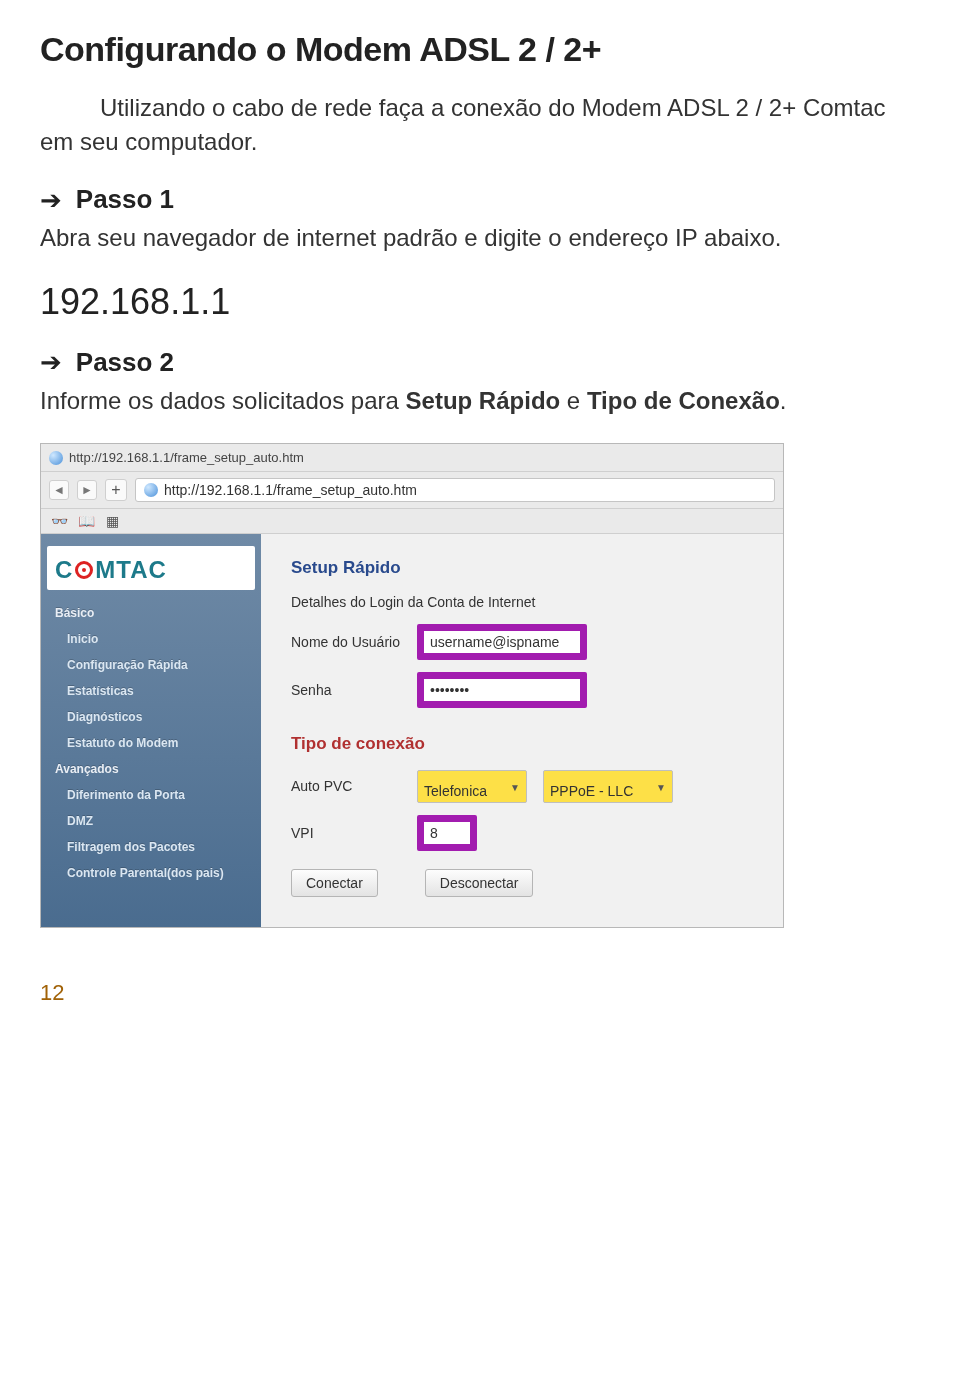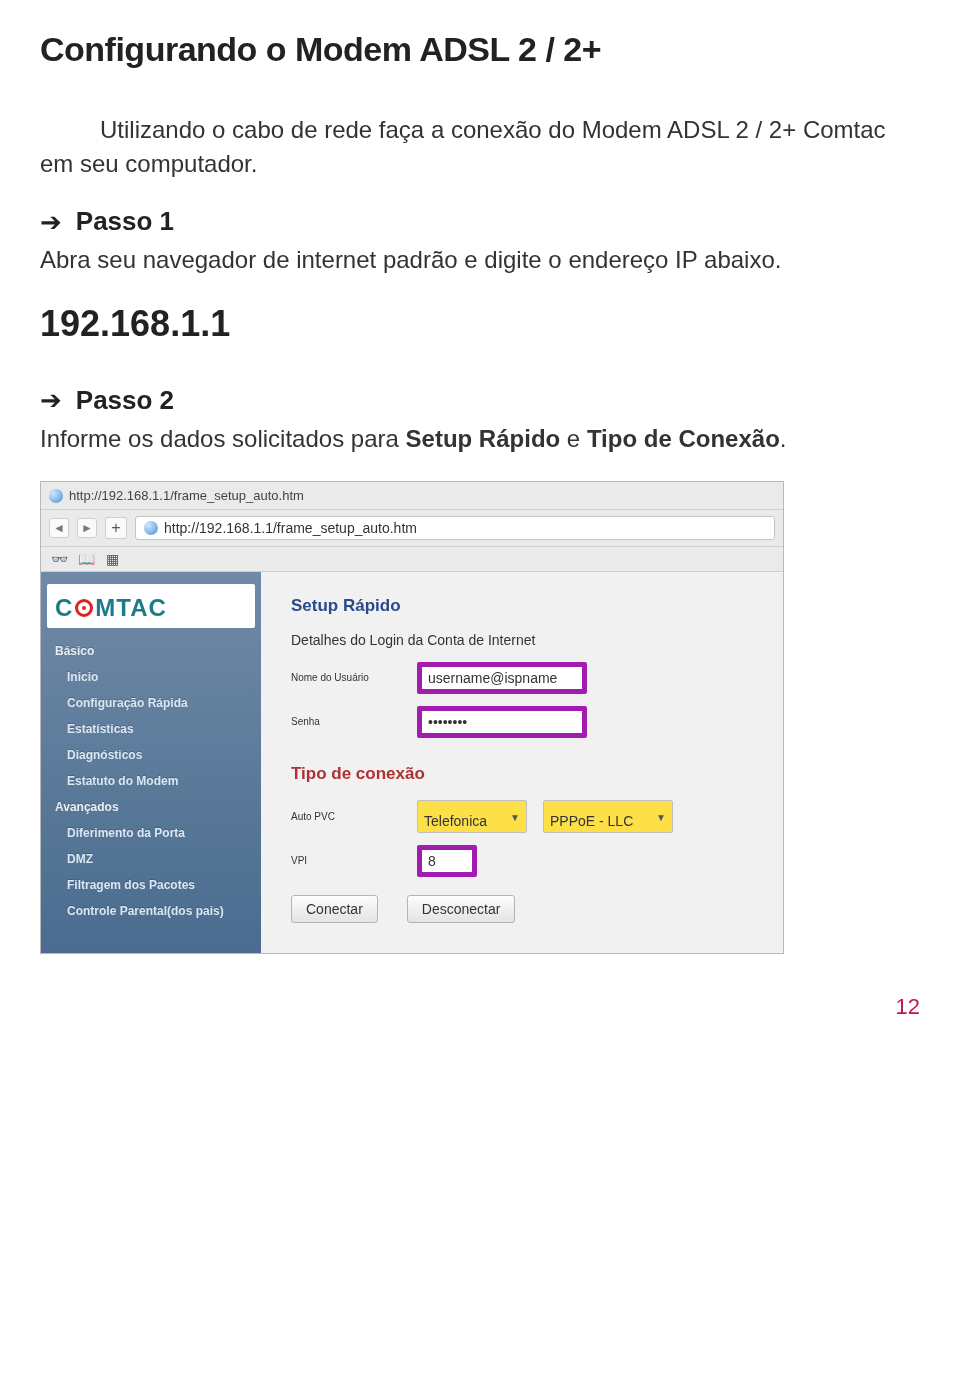--- a/index.html
+++ b/index.html
@@ -8,21 +8,21 @@
     background: #fff;
     color: #333;
     width: 960px;
     margin: 0 auto;
     padding: 30px 40px 20px 40px;
   }
   h1.page-title {
     font-size: 34px;
     font-weight: bold;
     color: #222;
-    margin-bottom: 44px;
+    margin-bottom: 22px;
     letter-spacing: -0.5px;
   }
   p.intro {
     font-size: 24px;
     line-height: 1.4;
     color: #333;
     margin-bottom: 26px;
     text-indent: 60px;
   }
   .step-row {
@@ -42,23 +42,23 @@
     color: #222;
   }
   p.step-desc {
     font-size: 24px;
     line-height: 1.4;
     color: #333;
     margin-bottom: 26px;
   }
   .ip {
     font-size: 36px;
-    font-weight: bold;
+    font-weight: normal;
     color: #222;
-    margin-bottom: 40px;
+    margin-bottom: 24px;
   }
   .bold-inline { font-weight: bold; }
 
   
   .shot {
     border: 1px solid #b8b8b8;
     background: #f2f2f2;
     width: 744px;
     margin-top: 20px;
   }
@@ -179,27 +179,27 @@
     font-size: 14px; color: #333; margin-bottom: 14px;
   }
   .shot .formrow {
     display: flex;
     align-items: center;
     gap: 16px;
     margin-bottom: 12px;
   }
   .shot .formrow .lbl {
     width: 110px;
-    font-size: 10px;
+    font-size: 14px;
     color: #333;
     line-height: 1.2;
   }
   .shot .txtinput {
     background: #fff;
-    border: 5px solid #a21caf;
+    border: 7px solid #a21caf;
     border-radius: 2px;
     padding: 3px 6px;
     font-size: 14px;
     color: #333;
     width: 170px;
   }
   .shot .txtinput.small { width: 60px; }
   .shot .select {
     background: #fde047;
     border: 1px solid #bfbfbf;
@@ -219,26 +219,26 @@
   }
   .shot .btn {
     background: linear-gradient(#fdfdfd, #e3e3e3);
     border: 1px solid #b5b5b5;
     border-radius: 3px;
     padding: 5px 14px;
     font-size: 14px;
     color: #333;
     display: inline-block;
   }
-  .shot .btnrow { display:flex; gap: 29px; margin-top: 18px; }
+  .shot .btnrow { display:flex; gap: 47px; margin-top: 18px; }
   .pagenum {
-    text-align: right;
+    text-align: left;
     font-size: 22px;
-    color: #be185d;
-    margin-top: 40px;
+    color: #a16207;
+    margin-top: 52px;
   }
 </style>
 </head>
 <body>
 
 <h1 class="page-title">Configurando o Modem ADSL 2 / 2+</h1>
 
 <p class="intro">Utilizando o cabo de rede faça a conexão do Modem ADSL 2 / 2+ Comtac em seu computador.</p>
 
 <div class="step-row">

